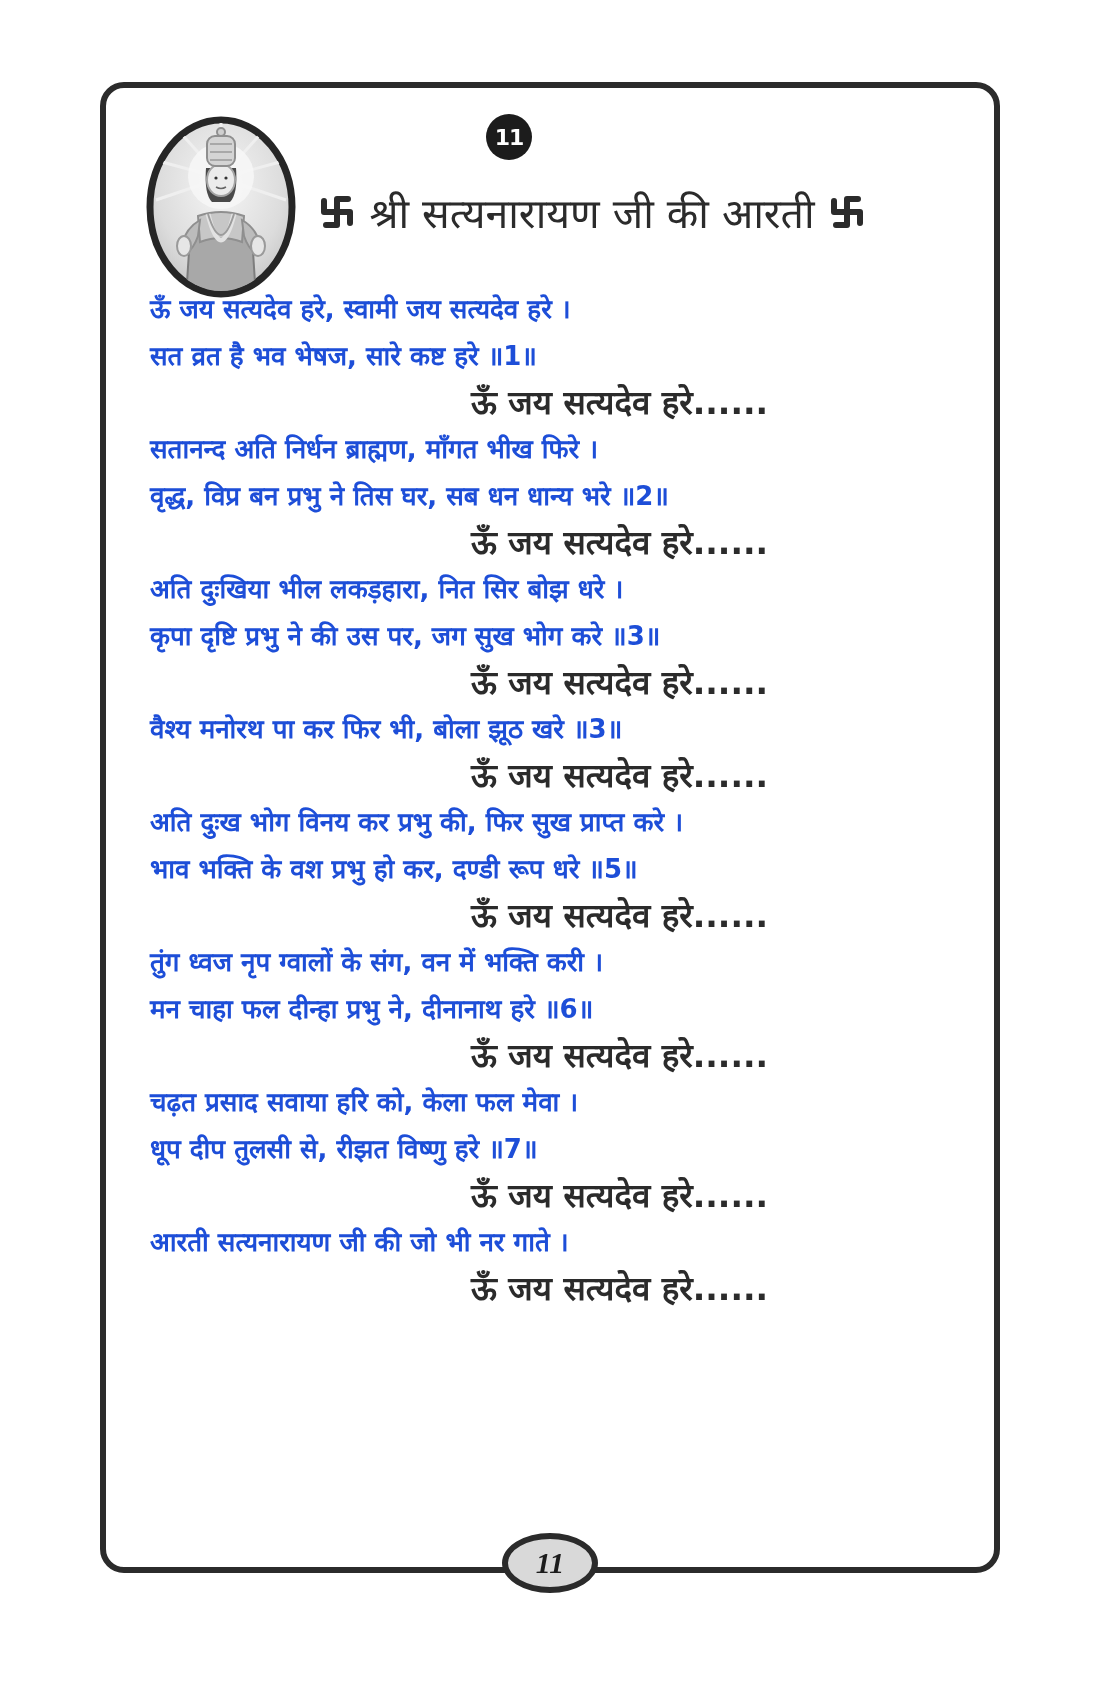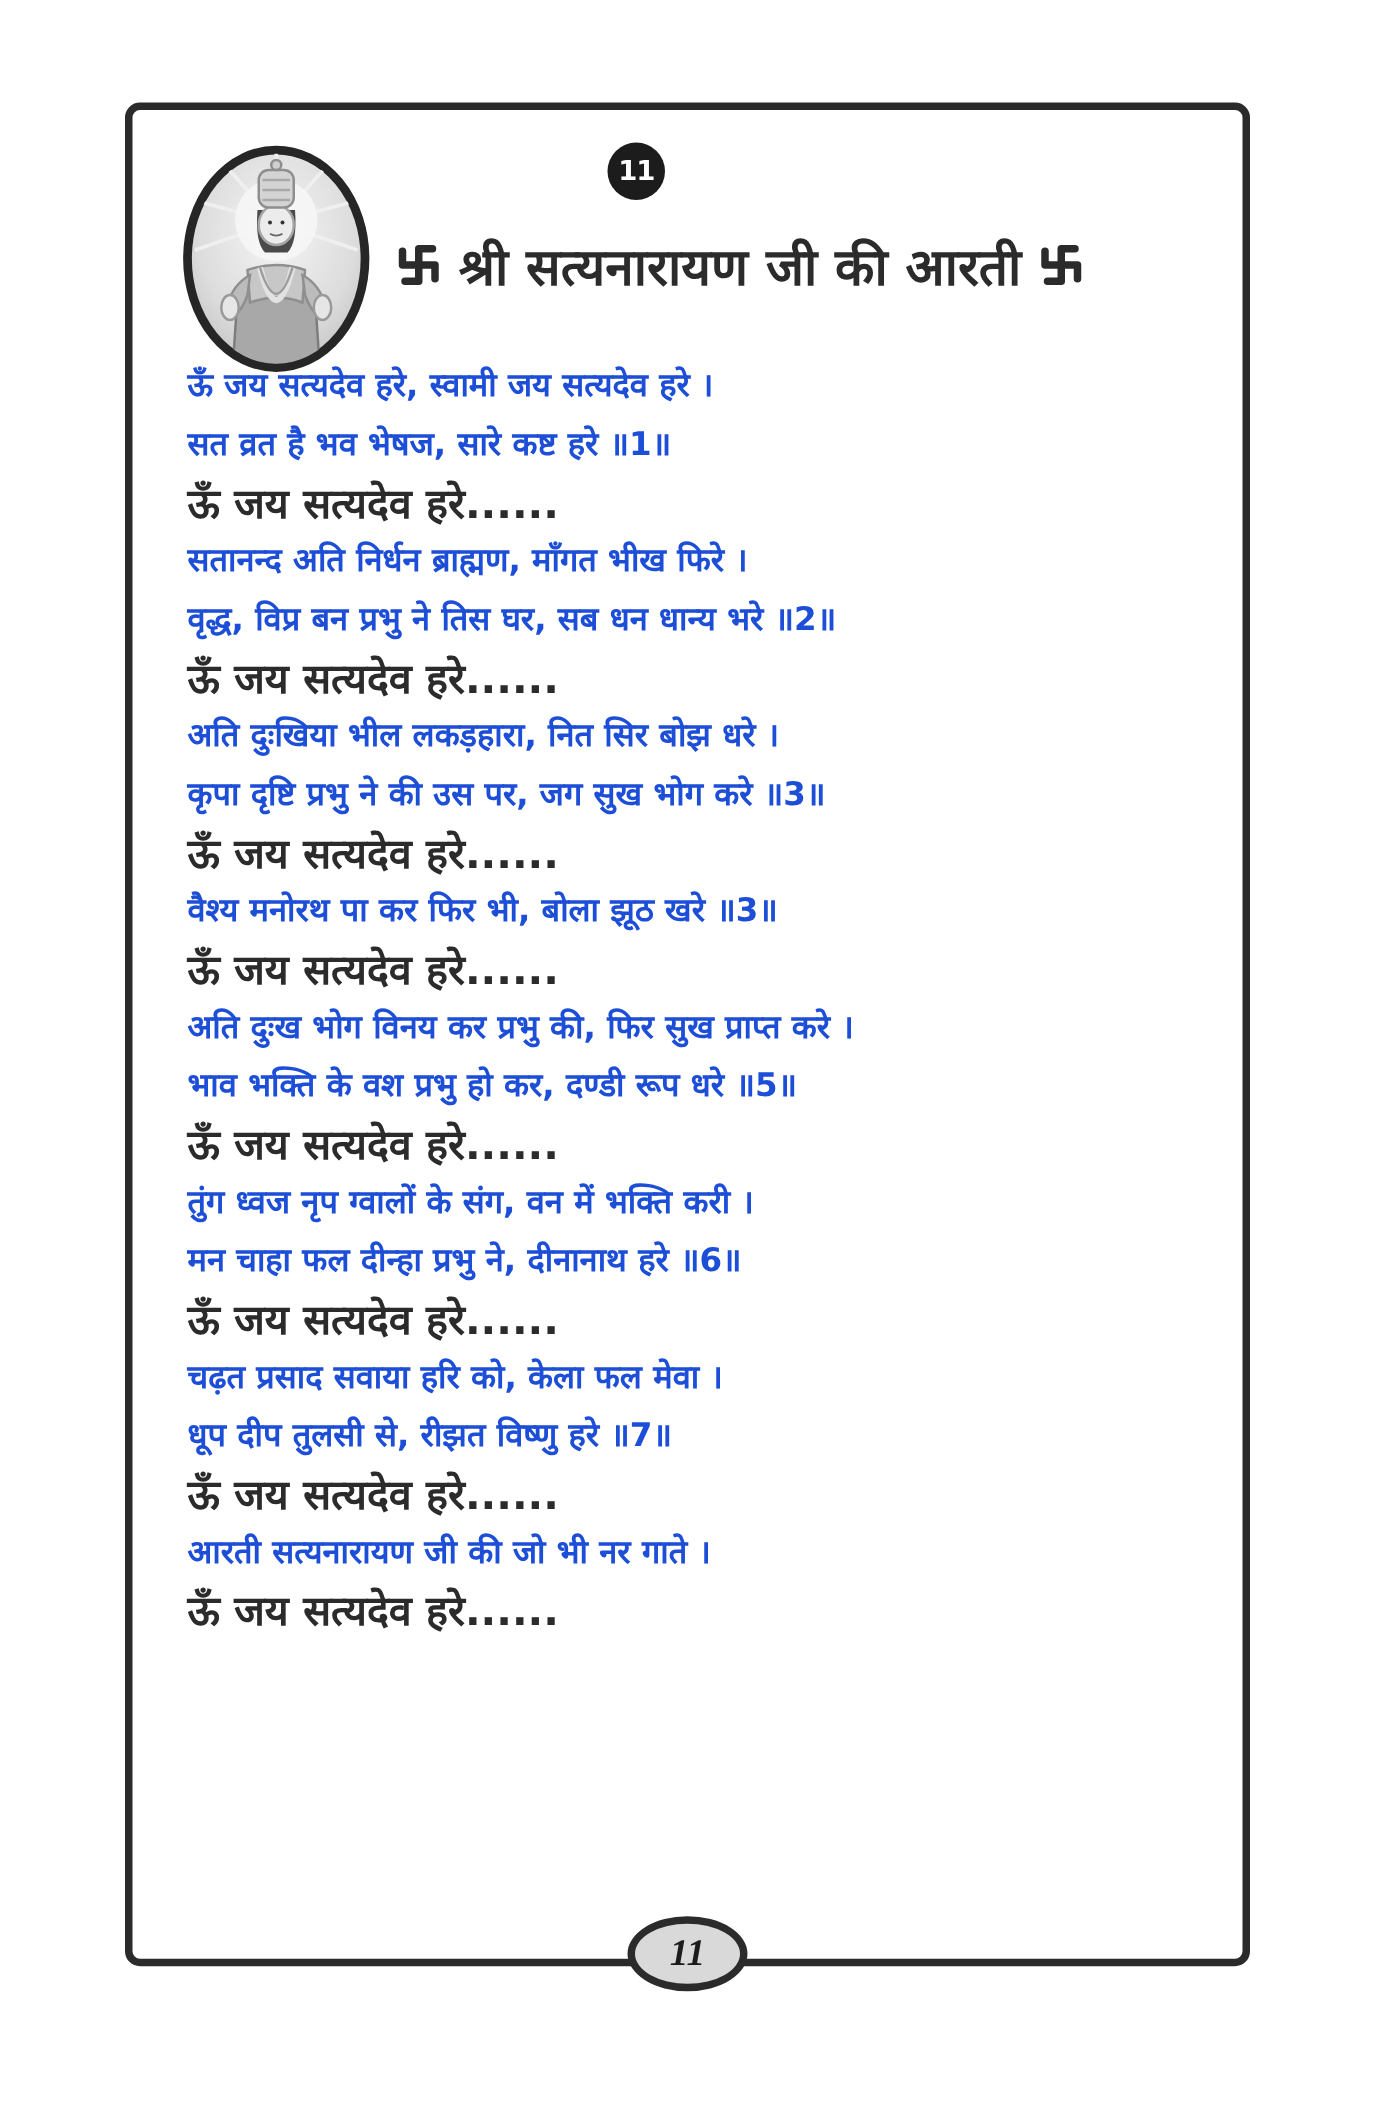--- a/index.html
+++ b/index.html
@@ -8,21 +8,21 @@
     background: #ffffff;
     font-family: "DejaVu Sans", "Liberation Sans", sans-serif;
     color: #2b2b2b;
     overflow: hidden;
   }
   .page-card {
     position: absolute;
     left: 100px; top: 82px;
     width: 888px; height: 1479px;
     border: 6px solid #2b2b2b;
-    border-radius: 12px;
+    border-radius: 24px;
     background: #ffffff;
   }
   
   .top-badge {
     position: absolute;
     left: 380px; top: 26px;
     width: 46px; height: 46px;
     border-radius: 50%;
     background: #1c1c1c;
     display: flex; align-items: center; justify-content: center;
@@ -38,38 +38,39 @@
     width: 150px; height: 182px;
   }
   
   .title-row {
     position: absolute;
     left: 120px; right: 36px; top: 96px;
     display: flex; align-items: center; justify-content: center;
     gap: 14px;
   }
   .title-text {
-    font-size: 41px; font-weight: 700; color: #2b2b2b;
+    font-size: 41px; font-weight: 400; color: #2b2b2b;
     white-space: nowrap;
   }
   .swastika { width: 36px; height: 36px; flex: 0 0 auto; }
   
   .verses {
     position: absolute;
     left: 44px; right: 48px; top: 198px;
   }
   .verse-line {
     font-size: 26px; font-weight: 700;
     line-height: 47px;
     white-space: nowrap;
     color: #1d4ed8;
   }
   .refrain-line {
     font-size: 33px; font-weight: 700;
     line-height: 46px;
+    text-align: right;
     padding-right: 178px;
     color: #2b2b2b;
   }
   
   .bottom-oval {
     position: absolute;
     left: 50%; bottom: -26px;
     transform: translateX(-50%);
     width: 84px; height: 48px;
     background: #d9d9d9;

